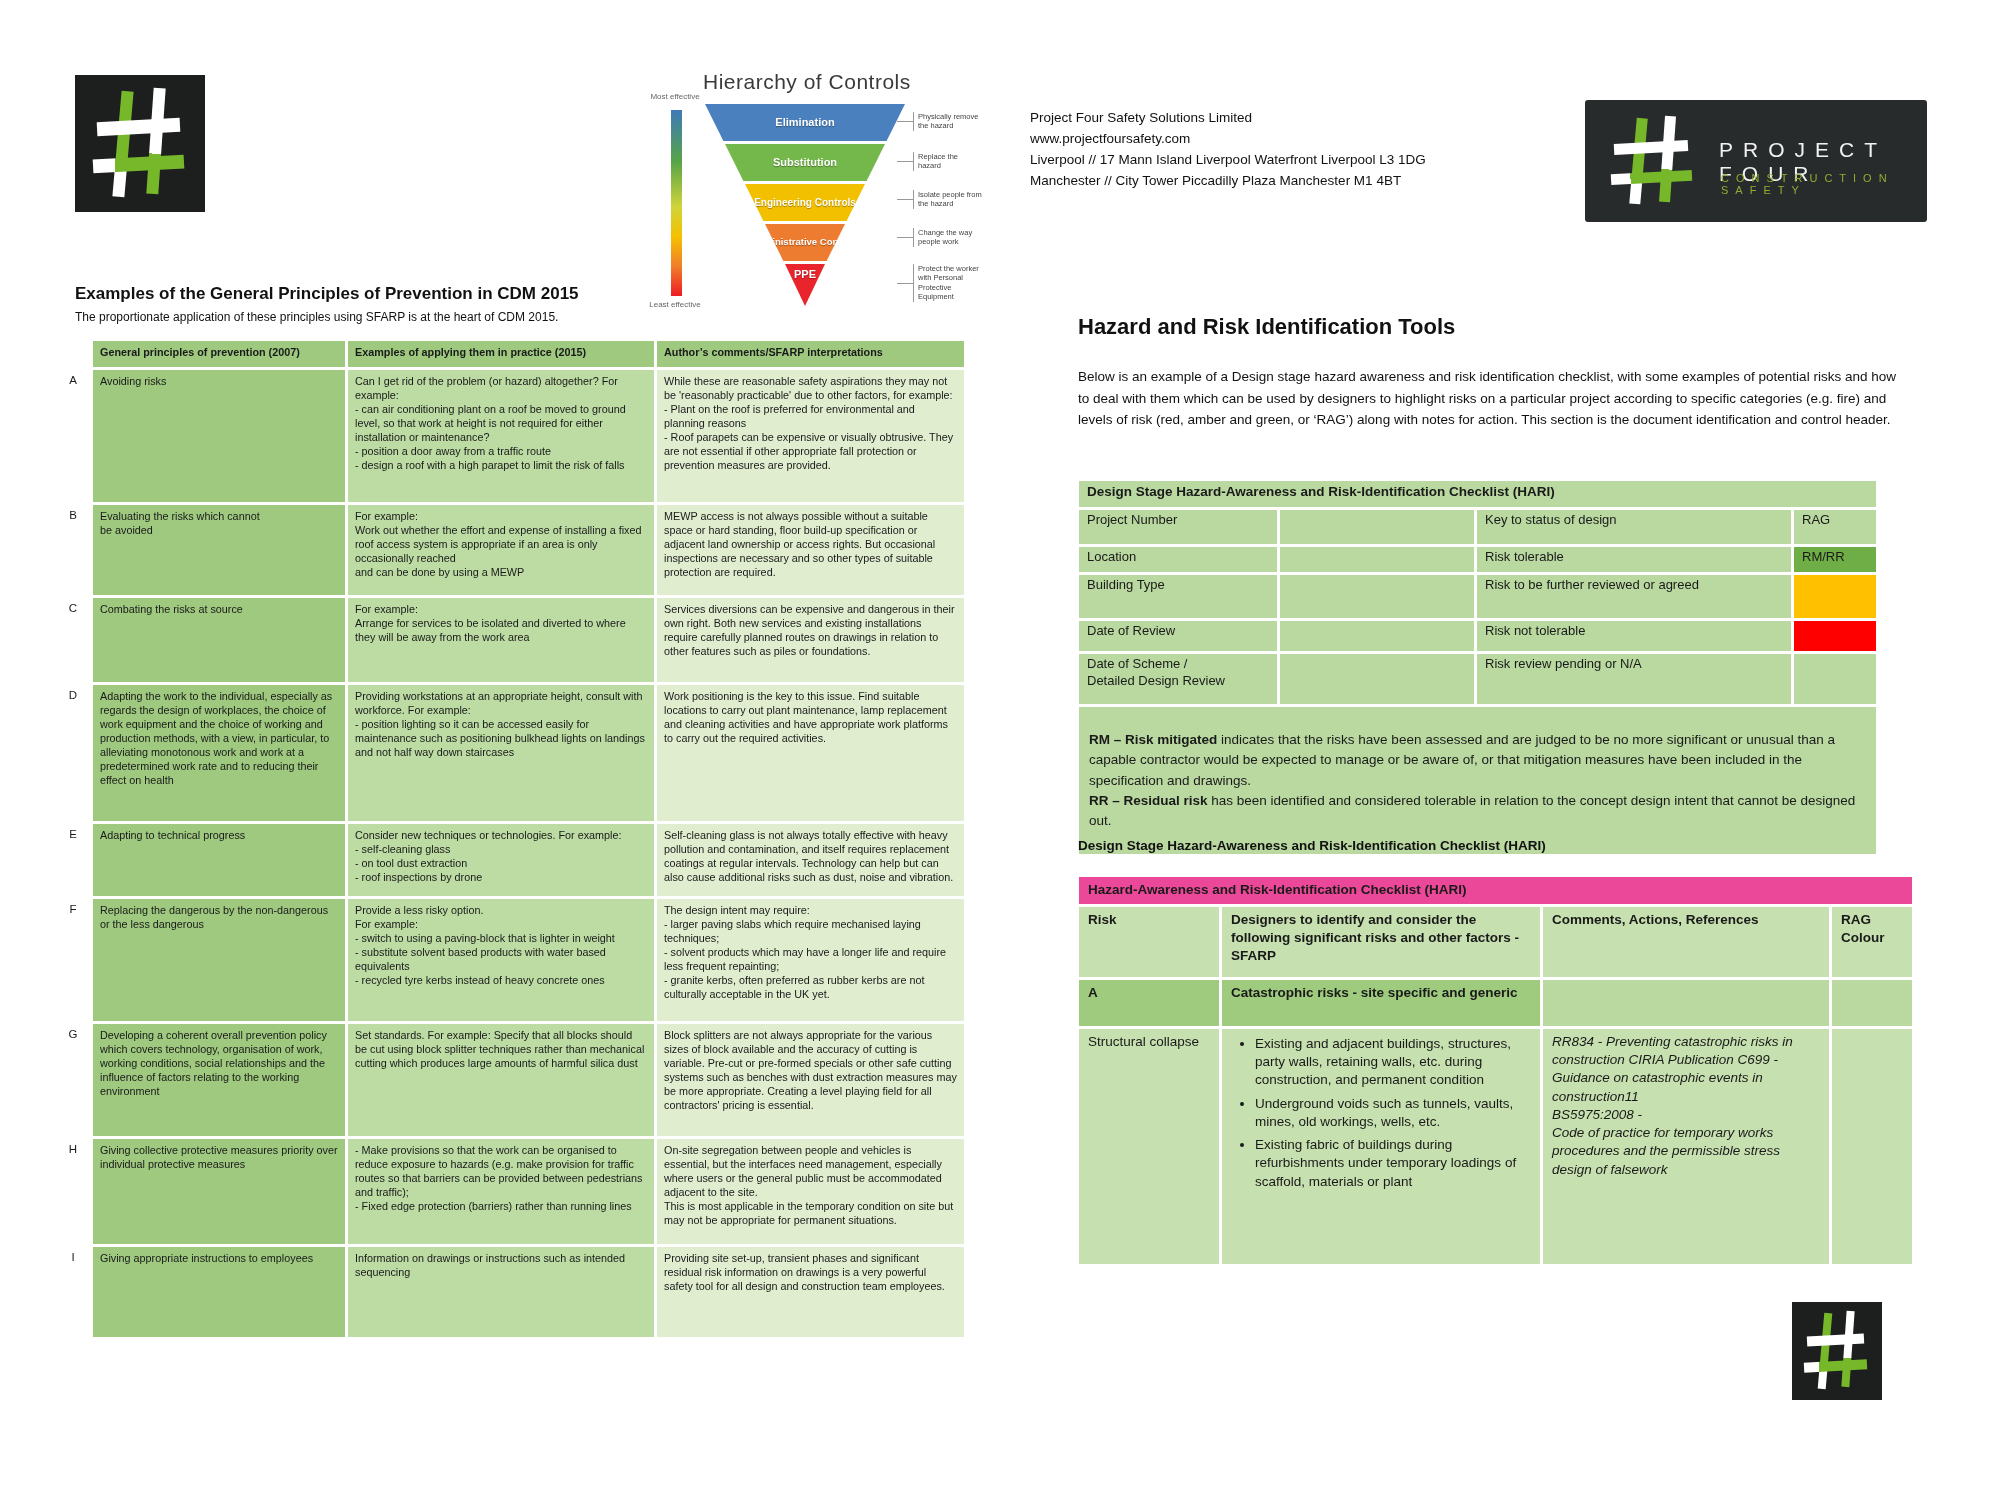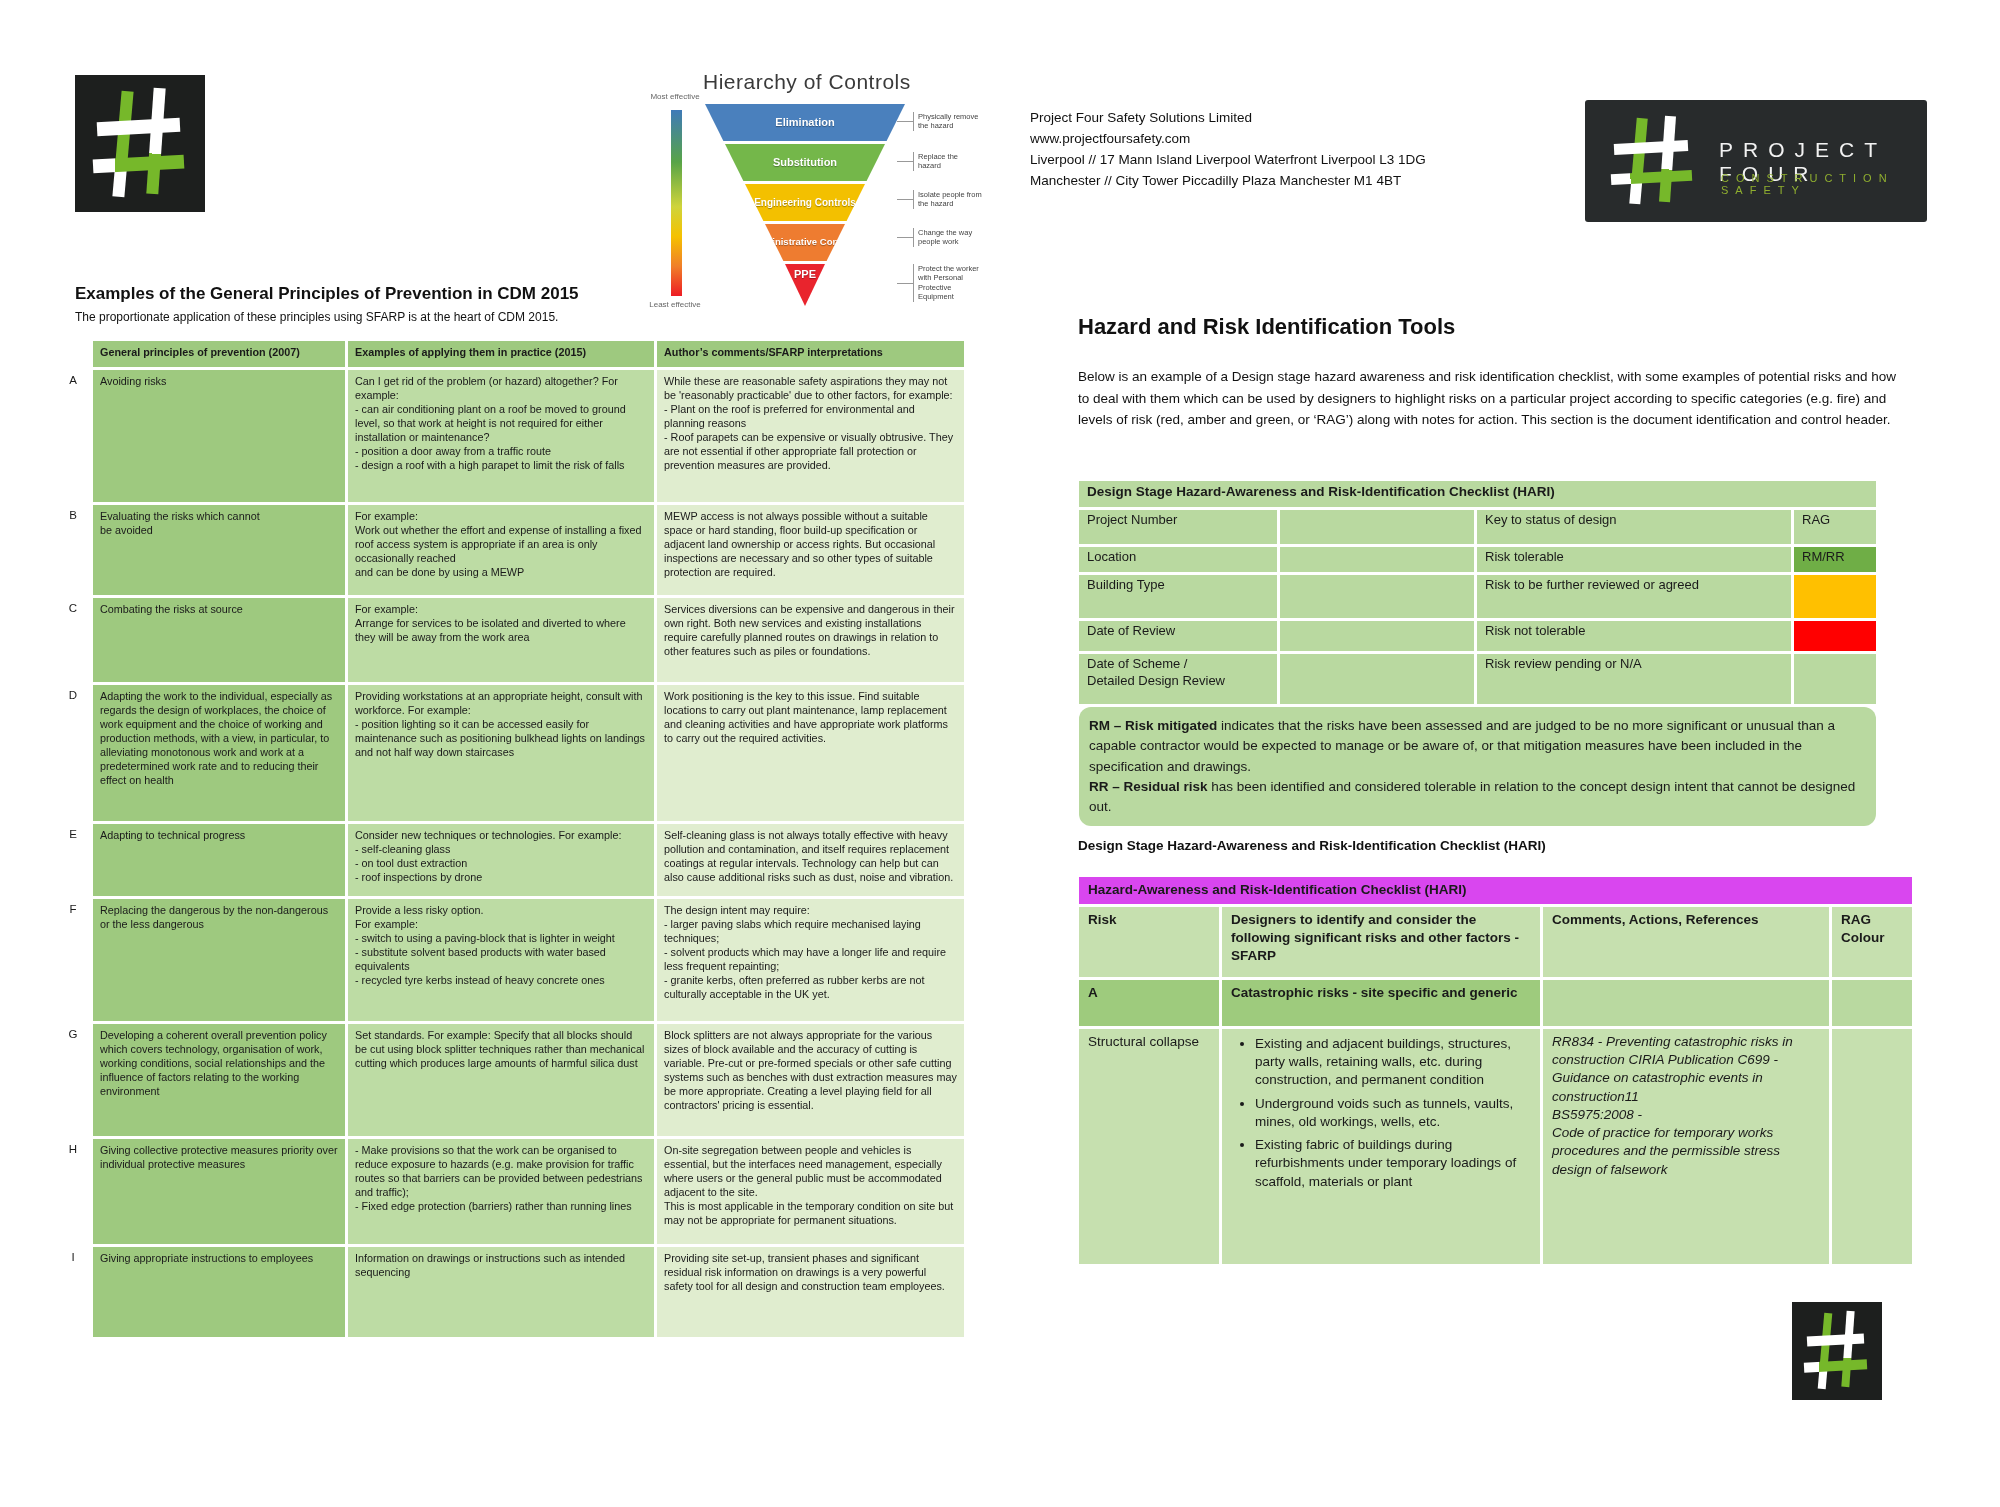--- a/index.html
+++ b/index.html
@@ -64,28 +64,28 @@
   #gp-table th.c3h{background:#9ec97f;width:293px;}
 
   
   #hz-title{position:absolute;left:1078px;top:314px;font-size:22px;font-weight:bold;color:#111;}
   #hz-intro{position:absolute;left:1078px;top:366px;width:822px;font-size:13.5px;line-height:1.6;color:#111;}
 
   #ctl-table{position:absolute;left:1076px;top:478px;border-collapse:separate;border-spacing:3px;table-layout:fixed;}
   #ctl-table td{vertical-align:top;padding:2px 8px;font-size:13px;line-height:1.3;background:#b9d9a0;white-space:pre-line;}
   #ctl-table .t{font-weight:bold;font-size:13.5px;}
   #ctl-table .w1{width:182px;} #ctl-table .w2{width:178px;} #ctl-table .w3{width:298px;} #ctl-table .w4{width:66px;}
-  #ctl-table td.note{padding:9px 10px;font-size:13.5px;line-height:1.5;white-space:normal;border-radius:12px;}
+  #ctl-table td.note{padding:23px 10px;font-size:13.5px;line-height:1.5;white-space:normal;}
   #ctl-table td.note b{font-weight:bold;}
 
   #hari-heading{position:absolute;left:1078px;top:838px;font-size:13.5px;font-weight:bold;color:#111;}
 
   #hari-table{position:absolute;left:1076px;top:874px;border-collapse:separate;border-spacing:3px;table-layout:fixed;}
   #hari-table td{vertical-align:top;padding:4px 9px;font-size:13.5px;line-height:1.35;background:#c6e0af;}
-  #hari-table .t{font-weight:bold;background:#d946ef;margin-left:46px;}
+  #hari-table .t{font-weight:bold;background:#ec4899;margin-left:46px;}
   #hari-table .hd{font-weight:bold;background:#c6e0af;}
   #hari-table .sec{font-weight:bold;background:#9ecb7d;}
   #hari-table .secr{background:#b9d9a0;}
   #hari-table .w1{width:122px;} #hari-table .w2{width:300px;} #hari-table .w3{width:268px;} #hari-table .w4{width:62px;}
   #hari-table ul{margin:2px 0 0 0;padding-left:24px;}
   #hari-table li{margin-bottom:5px;}
   #hari-table .refs{font-style:italic;white-space:pre-line;}
 </style>
 </head>
 <body>

